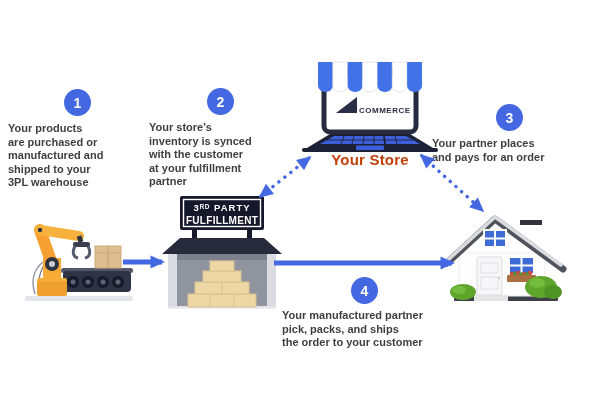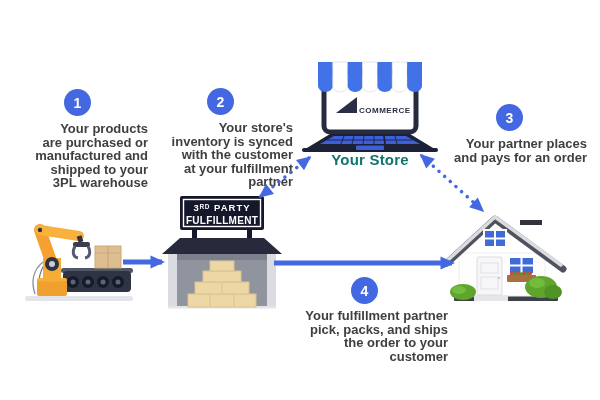--- a/index.html
+++ b/index.html
@@ -7,26 +7,26 @@
     position:relative;width:600px;height:400px;background:#ffffff;overflow:hidden;
     font-family:"Liberation Sans","DejaVu Sans",sans-serif;
   }
   .abs{position:absolute;}
   .step-circle{
     position:absolute;width:27px;height:27px;border-radius:50%;
     background:#4468E1;color:#fff;font-weight:bold;font-size:14px;
     display:flex;align-items:center;justify-content:center;
   }
   .step-text{
-    position:absolute;text-align:right;white-space:pre-line;
-    color:#3F3F3F;font-size:13px;line-height:13.5px;font-weight:600;
+    position:absolute;text-align:left;white-space:pre-line;
+    color:#3F3F3F;font-size:11px;line-height:13.5px;font-weight:600;
   }
   .store-label{
     position:absolute;left:300px;top:151px;width:140px;text-align:center;
-    color:#0f766e;font-size:15px;font-weight:800;letter-spacing:.2px;
+    color:#c2410c;font-size:15px;font-weight:800;letter-spacing:.2px;
   }
   .sign-text{font-family:"Liberation Sans","DejaVu Sans",sans-serif;font-weight:bold;fill:#ffffff;}
   svg{display:block;}
 </style>
 </head>
 <body>
 
 <div class="canvas">
 
   <div class="step-circle" style="left:64px;top:89px">1</div>
@@ -41,21 +41,21 @@
 inventory is synced
 with the customer
 at your fulfillment
 partner</div>
 
   <div class="step-circle" style="left:496px;top:104px">3</div>
   <div class="step-text" style="left:432px;top:137px;width:155px">Your partner places
 and pays for an order</div>
 
   <div class="step-circle" style="left:351px;top:277px">4</div>
-  <div class="step-text" style="left:282px;top:309px;width:166px">Your fulfillment partner
+  <div class="step-text" style="left:282px;top:309px;width:166px">Your manufactured partner
 pick, packs, and ships
 the order to your customer</div>
 
   <svg class="abs" style="left:300px;top:56px" width="140" height="100" viewBox="0 0 140 100">
 
     <rect x="24" y="16" width="92" height="60" rx="6" fill="#ffffff" stroke="#272B40" stroke-width="5"></rect>
 
     <g>
       <polygon points="36,57 57,57 57,41" fill="#2B2F45"></polygon>
       <text x="59" y="56.5" font-size="8" font-weight="bold" letter-spacing="0.5" fill="#2B2F45" font-family="Liberation Sans, DejaVu Sans, sans-serif">COMMERCE</text>

